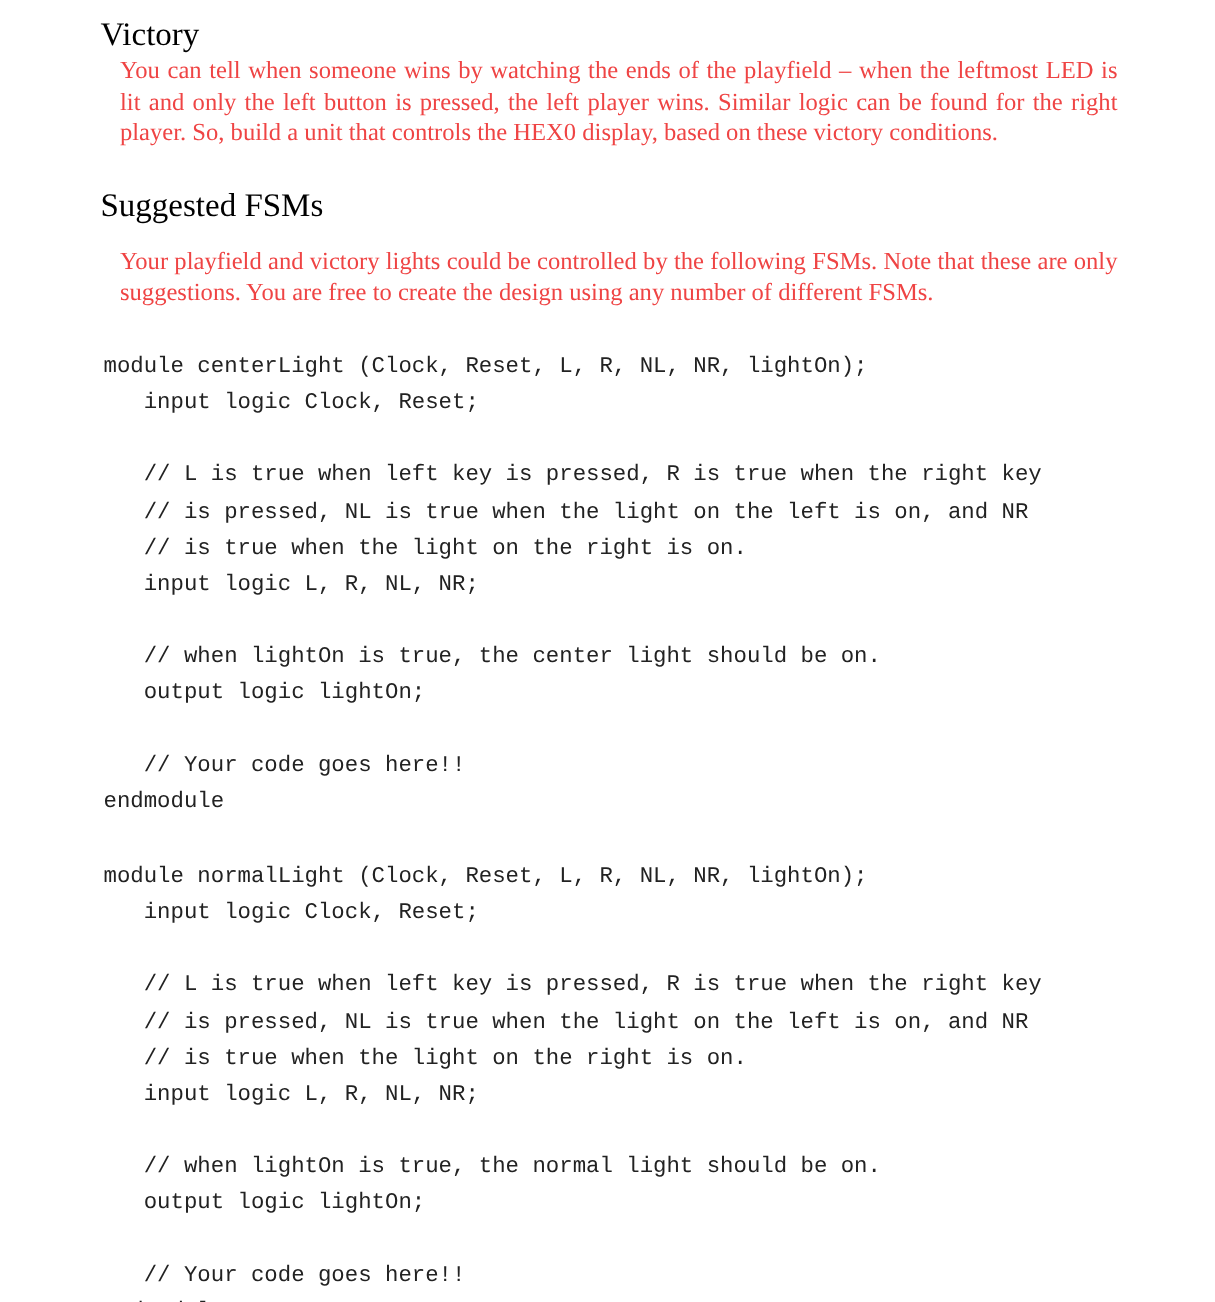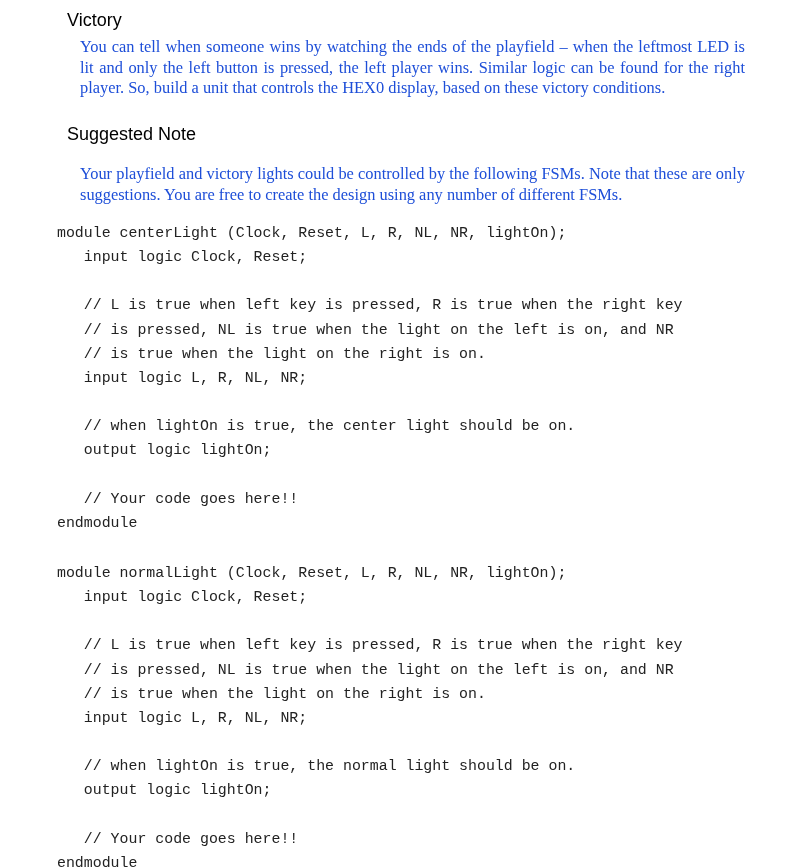--- a/index.html
+++ b/index.html
@@ -1,36 +1,36 @@
 <!DOCTYPE html>
 <html><head>
 <meta charset="utf-8">
 <style>
   html, body { margin: 0; padding: 0; background: #ffffff; }
   body { width: 810px; height: 868px; position: relative; overflow: hidden; color: #000; }
   .heading {
     position: absolute; left: 67px;
-    font-family: Liberation Sans, sans-serif; font-size: 18px; color: #000;
+    font-family: Liberation Serif, serif; font-size: 22px; color: #000;
   }
   .para {
     position: absolute; left: 80px; width: 665px;
     font-family: "Liberation Serif", serif; font-size: 16.4px; line-height: 20.5px;
-    text-align: justify; color: #1d4ed8;
+    text-align: justify; color: #ef4444;
   }
   .code {
-    position: absolute; left: 53px; margin: 4px;
+    position: absolute; left: 53px; margin: 16px;
     font-family: "Liberation Mono", monospace; font-size: 14.9px; line-height: 24.15px;
     color: #222; white-space: pre;
   }
   .line { display: block; height: 24.15px; }
 </style>
 </head>
 <body>
 
 <div class="heading" style="top:10px;">Victory</div>
 <div class="para" style="top:37px;">You can tell when someone wins by watching the ends of the playfield – when the leftmost LED is lit and only the left button is pressed, the left player wins.  Similar logic can be found for the right player.  So, build a unit that controls the HEX0 display, based on these victory conditions.</div>
 
-<div class="heading" style="top:124px;">Suggested Note</div>
+<div class="heading" style="top:124px;">Suggested FSMs</div>
 <div class="para" style="top:164px;">Your playfield and victory lights could be controlled by the following FSMs. Note that these are only suggestions. You are free to create the design using any number of different FSMs.</div>
 
 <pre class="code" style="top:217px;"><span class="line">module centerLight (Clock, Reset, L, R, NL, NR, lightOn);</span><span class="line">   input logic Clock, Reset;</span><span class="line"></span><span class="line">   // L is true when left key is pressed, R is true when the right key</span><span class="line">   // is pressed, NL is true when the light on the left is on, and NR</span><span class="line">   // is true when the light on the right is on.</span><span class="line">   input logic L, R, NL, NR;</span><span class="line"></span><span class="line">   // when lightOn is true, the center light should be on.</span><span class="line">   output logic lightOn;</span><span class="line"></span><span class="line">   // Your code goes here!!</span><span class="line">endmodule</span></pre>
 
 <pre class="code" style="top:557px;"><span class="line">module normalLight (Clock, Reset, L, R, NL, NR, lightOn);</span><span class="line">   input logic Clock, Reset;</span><span class="line"></span><span class="line">   // L is true when left key is pressed, R is true when the right key</span><span class="line">   // is pressed, NL is true when the light on the left is on, and NR</span><span class="line">   // is true when the light on the right is on.</span><span class="line">   input logic L, R, NL, NR;</span><span class="line"></span><span class="line">   // when lightOn is true, the normal light should be on.</span><span class="line">   output logic lightOn;</span><span class="line"></span><span class="line">   // Your code goes here!!</span><span class="line">endmodule</span></pre>
 
 </body></html>

